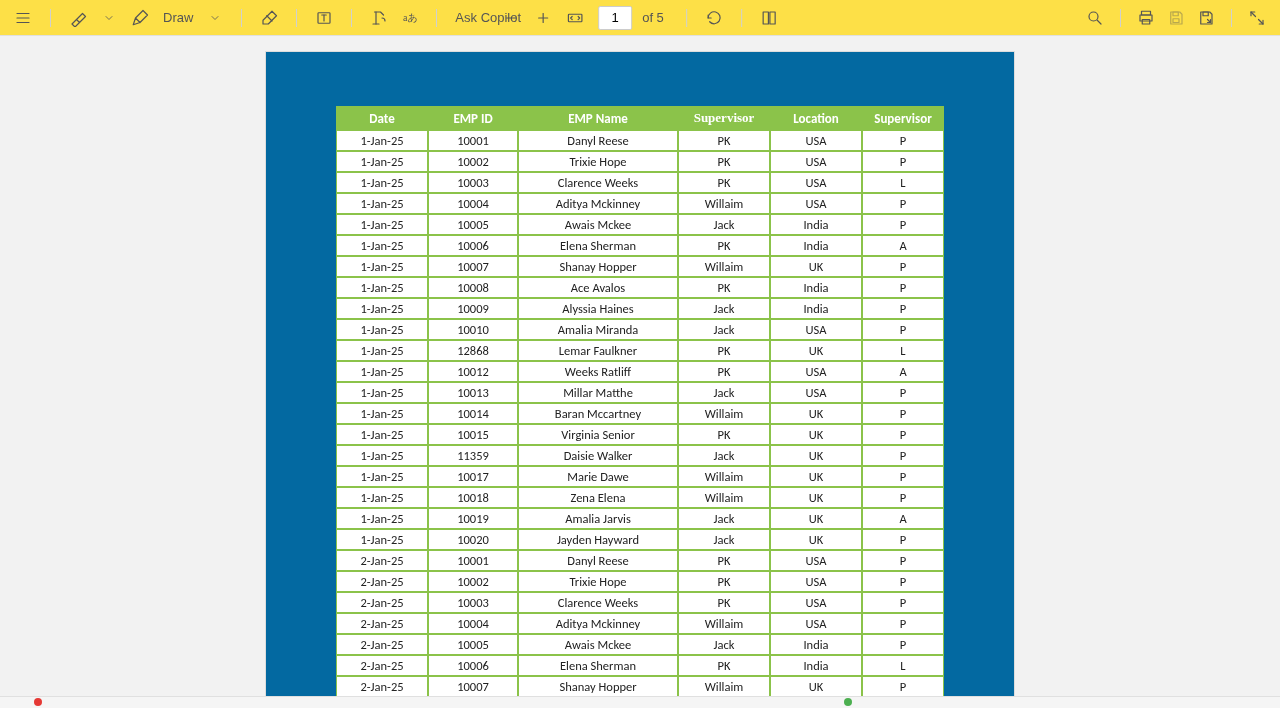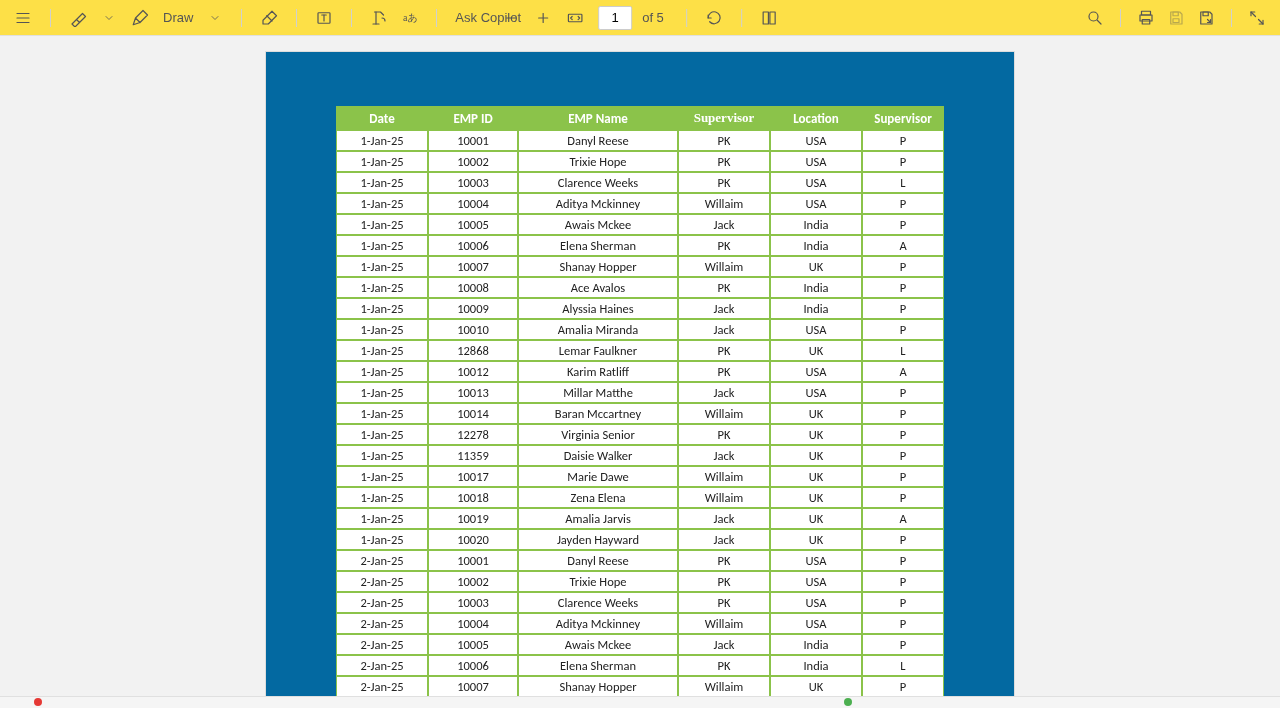--- a/index.html
+++ b/index.html
@@ -347,21 +347,21 @@
             <td>1-Jan-25</td>
             <td>12868</td>
             <td>Lemar Faulkner</td>
             <td>PK</td>
             <td>UK</td>
             <td>L</td>
           </tr>
           <tr>
             <td>1-Jan-25</td>
             <td>10012</td>
-            <td>Karim Ratliff</td>
+            <td>Weeks Ratliff</td>
             <td>PK</td>
             <td>USA</td>
             <td>A</td>
           </tr>
           <tr>
             <td>1-Jan-25</td>
             <td>10013</td>
             <td>Millar Matthe</td>
             <td>Jack</td>
             <td>USA</td>
@@ -370,21 +370,21 @@
           <tr>
             <td>1-Jan-25</td>
             <td>10014</td>
             <td>Baran Mccartney</td>
             <td>Willaim</td>
             <td>UK</td>
             <td>P</td>
           </tr>
           <tr>
             <td>1-Jan-25</td>
-            <td>12278</td>
+            <td>10015</td>
             <td>Virginia Senior</td>
             <td>PK</td>
             <td>UK</td>
             <td>P</td>
           </tr>
           <tr>
             <td>1-Jan-25</td>
             <td>11359</td>
             <td>Daisie Walker</td>
             <td>Jack</td>

